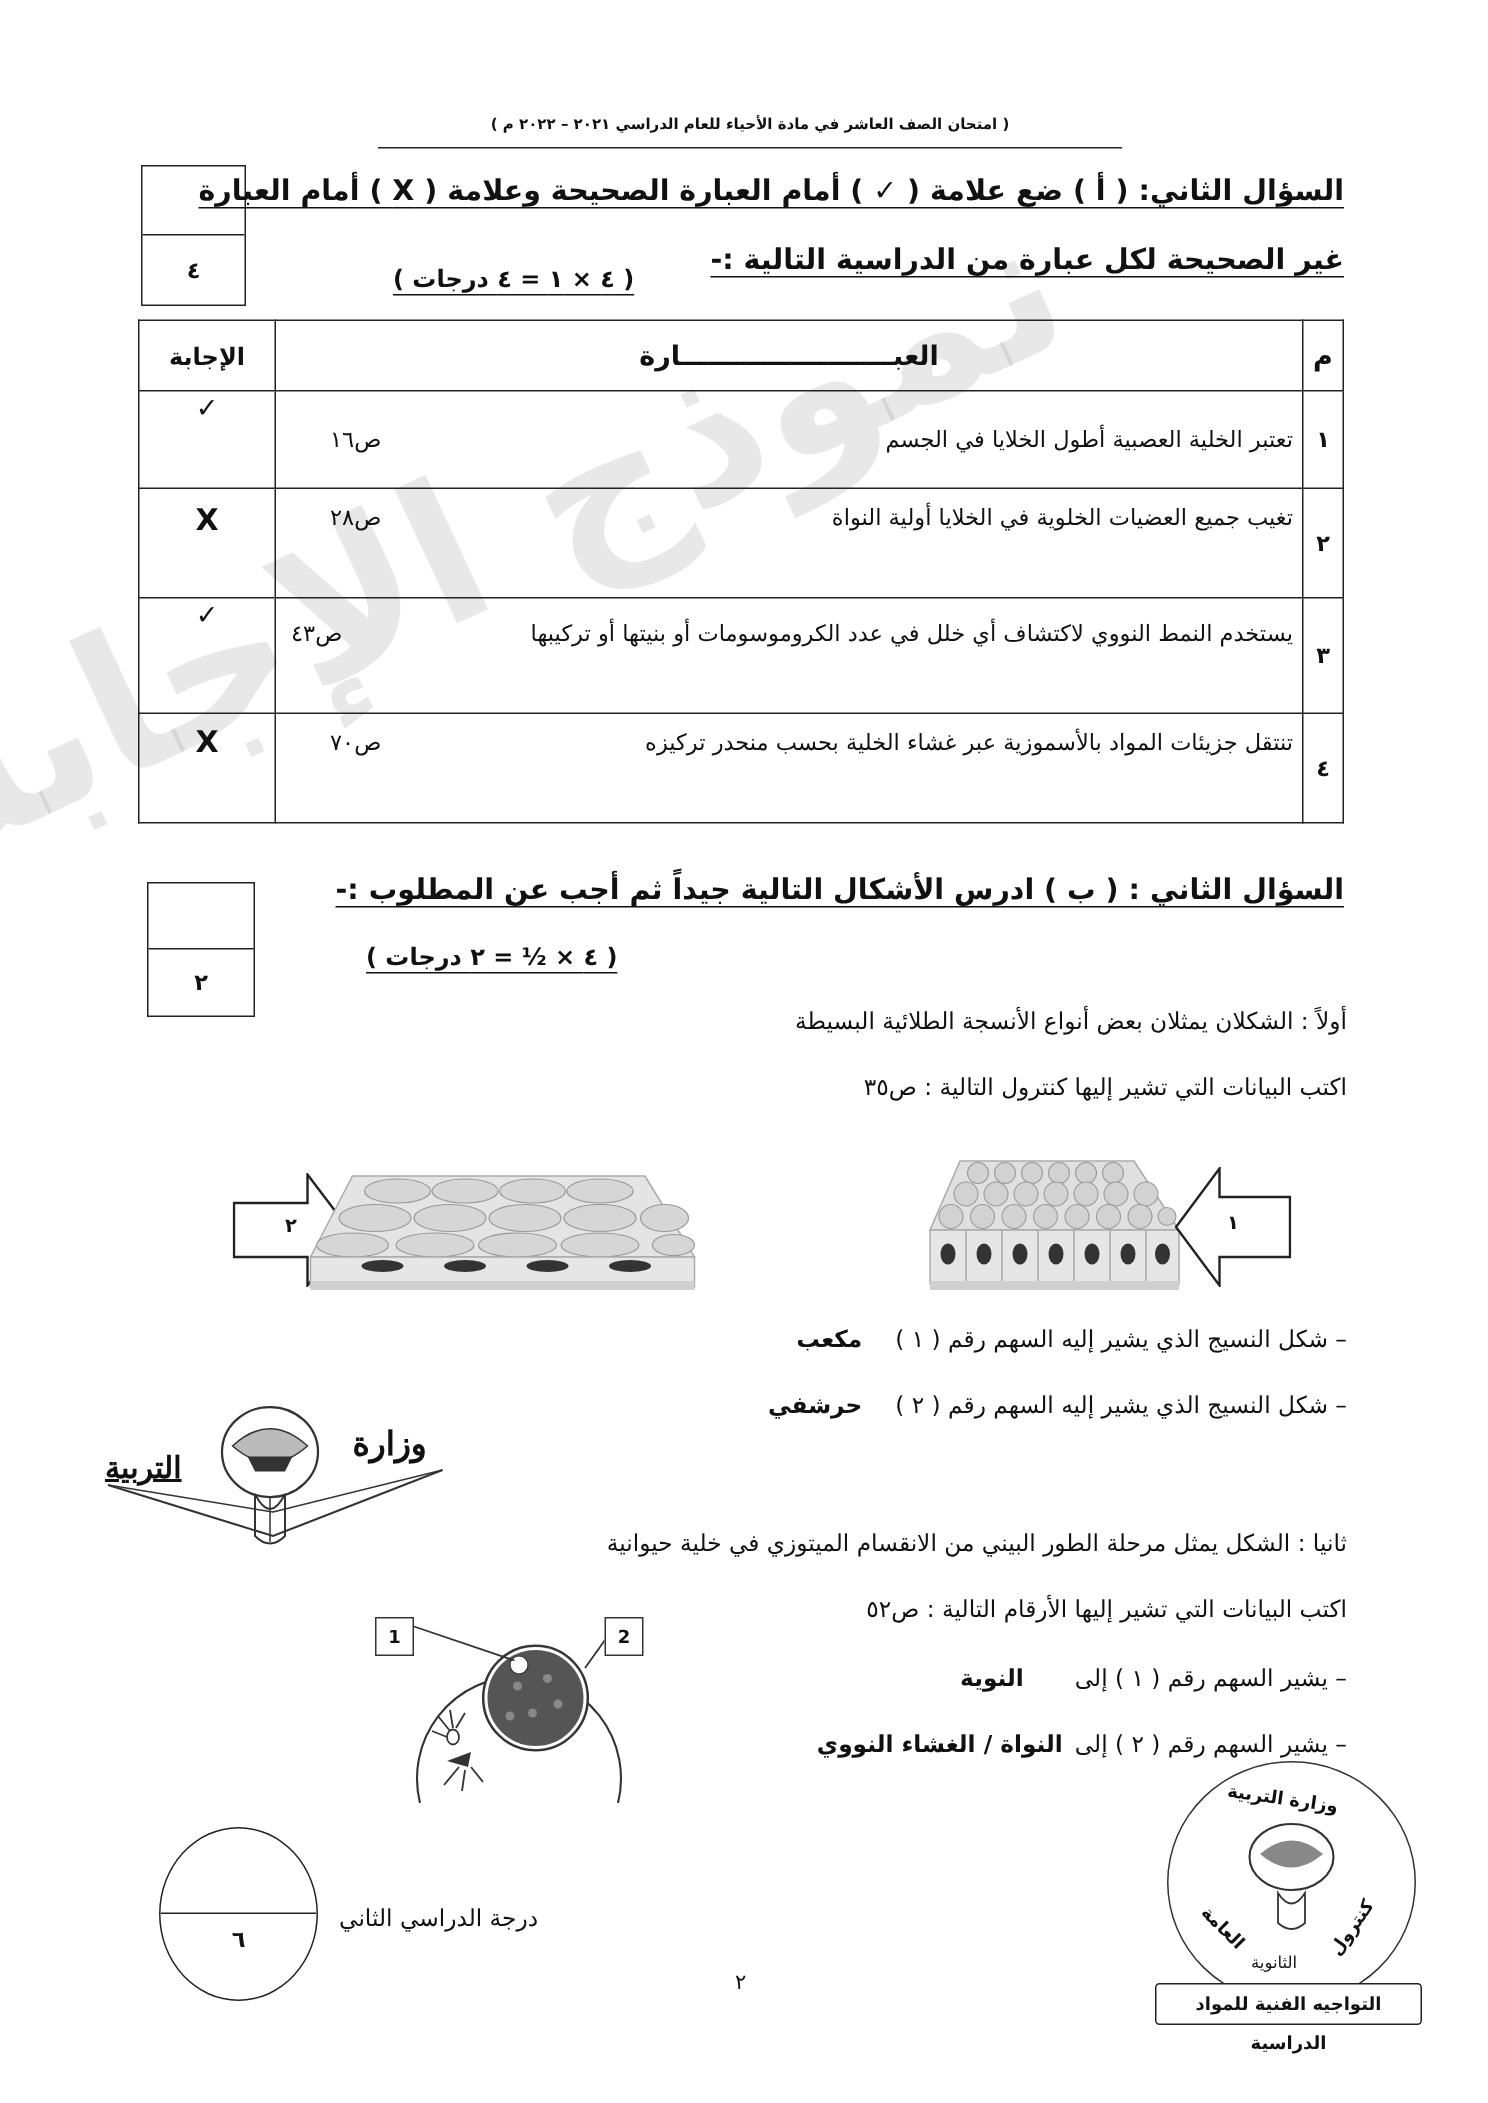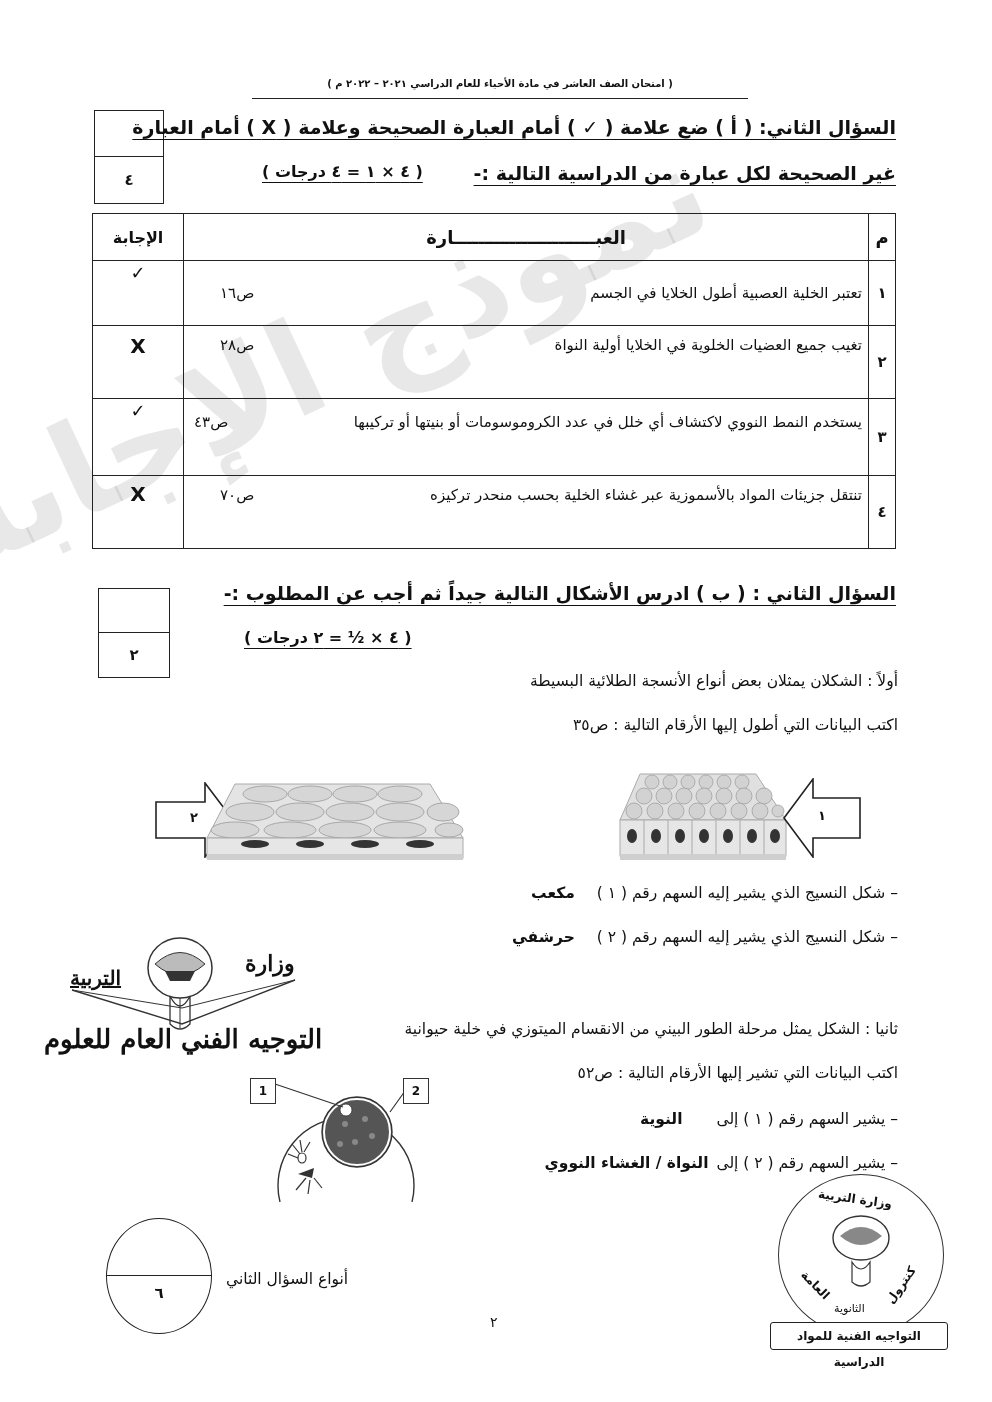--- a/index.html
+++ b/index.html
@@ -64,21 +64,21 @@
 
 <div class="abs watermark">نموذج الإجابة</div>
 
 <div class="abs scorebox" style="top:110px; left:94px; width:68px; height:92px;">
   <div class="top"></div>
   <div class="bot">٤</div>
 </div>
 
 <div class="abs q-line ul" style="top:116px; right:96px;">السؤال الثاني: ( أ ) ضع علامة ( ✓ ) أمام العبارة الصحيحة وعلامة ( X ) أمام العبارة</div>
 <div class="abs q-line ul" style="top:162px; right:96px;">غير الصحيحة لكل عبارة من الدراسية التالية :-</div>
-<div class="abs q-line ul" style="top:162px; left:262px; font-size:16px;text-decoration:underline;">( ٤ × ١ = ٤ درجات )</div>
+<div class="abs q-line ul" style="top:176px; left:262px; font-size:16px;text-decoration:underline;">( ٤ × ١ = ٤ درجات )</div>
 
 <table class="tf">
   <tbody>
       <tr>
     <th class="c-num">م</th>
     <th>العبـــــــــــــــــــــــارة</th>
     <th class="c-ans" style="font-size:16px;">الإجابة</th>
   </tr>
   <tr>
     <td class="c-num">١</td>
@@ -125,21 +125,21 @@
 
 <div class="abs scorebox" style="top:588px; left:98px; width:70px; height:88px;">
   <div class="top"></div>
   <div class="bot">٢</div>
 </div>
 
 <div class="abs q-line ul" style="top:582px; right:96px;">السؤال الثاني : ( ب ) ادرس الأشكال التالية جيداً ثم أجب عن المطلوب :-</div>
 <div class="abs q-line ul" style="top:628px; left:244px; font-size:16px;">( ٤ × ½ = ٢ درجات )</div>
 
 <div class="abs body-text" style="top:672px; right:94px;">أولاً : الشكلان يمثلان بعض أنواع الأنسجة الطلائية البسيطة</div>
-<div class="abs body-text" style="top:716px; right:94px;">اكتب البيانات التي أطول إليها الأرقام التالية :  ص٣٥</div>
+<div class="abs body-text" style="top:716px; right:94px;">اكتب البيانات التي تشير إليها كنترول التالية :  ص٣٥</div>
 
 <svg class="abs" style="top:782px; left:155px;" width="80" height="76" viewBox="0 0 80 76">
   <polygon points="1,20 50,20 50,1 78,38 50,75 50,56 1,56" fill="#fff" stroke="#222" stroke-width="1.6"></polygon>
 </svg>
 <div class="abs arrow-label" style="top:810px; left:190px;">٢</div>
 
 <svg class="abs" style="top:780px; left:205px;" width="260" height="82" viewBox="0 0 260 82">
   <polygon points="30,4 225,4 258,58 2,58" fill="#e4e4e4" stroke="#aaa" stroke-width="1"></polygon>
   <g fill="#d6d6d6" stroke="#999" stroke-width="0.8">
     <ellipse cx="60" cy="14" rx="22" ry="8"></ellipse>
@@ -232,23 +232,22 @@
     <ellipse cx="45" cy="32" rx="32" ry="30" fill="none" stroke="#333" stroke-width="1.5"></ellipse>
     <path d="M20,28 Q45,5 70,28 Q45,50 20,28 Z" fill="#bbb" stroke="#333" stroke-width="1"></path>
     <path d="M30,35 L60,35 L55,45 L35,45 Z" fill="#333"></path>
     <path d="M35,60 Q45,80 55,60 L55,88 Q45,98 35,88 Z" fill="#fff" stroke="#333" stroke-width="1.3"></path>
     <line x1="45" y1="62" x2="45" y2="92" stroke="#333" stroke-width="1"></line>
   </svg>
   <svg class="abs" style="top:42px; left:30px;" width="230" height="50" viewBox="0 0 230 50">
     <polyline points="2,12 112,46 225,2" fill="none" stroke="#333" stroke-width="1.4"></polyline>
     <polyline points="2,12 112,30 225,2" fill="none" stroke="#333" stroke-width="1"></polyline>
   </svg>
-  <div class="abs" style="top:14px; left:205px; font-size:22px; font-weight:bold; font-family:'DejaVu Serif', serif;">وزارة</div>
+  <div class="abs" style="top:14px; left:195px; font-size:22px; font-weight:bold; font-family:'DejaVu Serif', serif;">وزارة</div>
   <div class="abs" style="top:30px; left:30px; font-size:20px; font-weight:bold; font-family:'DejaVu Serif', serif;text-decoration:underline;">التربية</div>
-  <div class="abs" style="top:88px; left:4px; font-size:26px; font-weight:bold; font-family:'DejaVu Serif', serif; white-space:nowrap;">التوجيه الفني العام للعلوم</div>
 </div>
 
 <div class="abs body-text" style="top:1020px; right:94px;">ثانيا : الشكل يمثل مرحلة الطور البيني من الانقسام الميتوزي في خلية حيوانية</div>
 <div class="abs body-text" style="top:1064px; right:94px;">اكتب البيانات التي تشير إليها الأرقام التالية :  ص٥٢</div>
 <div class="abs body-text" style="top:1110px; right:94px; display:flex; gap:34px;">
   <span>– يشير السهم رقم ( ١ ) إلى</span>
   <span class="bold">النوية</span>
 </div>
 <div class="abs body-text" style="top:1154px; right:94px; display:flex; gap:8px;">
   <span>– يشير السهم رقم ( ٢ ) إلى</span>
@@ -299,15 +298,15 @@
   <div class="abs" style="top:104px; left:110px; font-size:12px; font-weight:bold; transform:rotate(-55deg);">كنترول</div>
   <div class="abs" style="top:104px; left:28px; font-size:12px; font-weight:bold; transform:rotate(45deg);">العامة</div>
   <div class="abs" style="top:128px; left:64px; font-size:11px; font-weight:normal;">الثانوية</div>
   <div class="abs stamp-box" style="top:148px; left:0; width:176px; height:26px; line-height:26px;">التواجيه الفنية للمواد الدراسية</div>
 </div>
 
 <div class="abs circle-grade" style="top:1218px; left:106px; width:104px; height:114px;">
   <div class="half top"></div>
   <div class="half bot">٦</div>
 </div>
-<div class="abs body-text" style="top:1270px; left:226px;">أنواع السؤال الثاني</div>
+<div class="abs body-text" style="top:1270px; left:226px;">درجة الدراسي الثاني</div>
 
 <div class="abs" style="top:1314px; left:490px; font-size:14px;">٢</div>
 
 </body></html>

